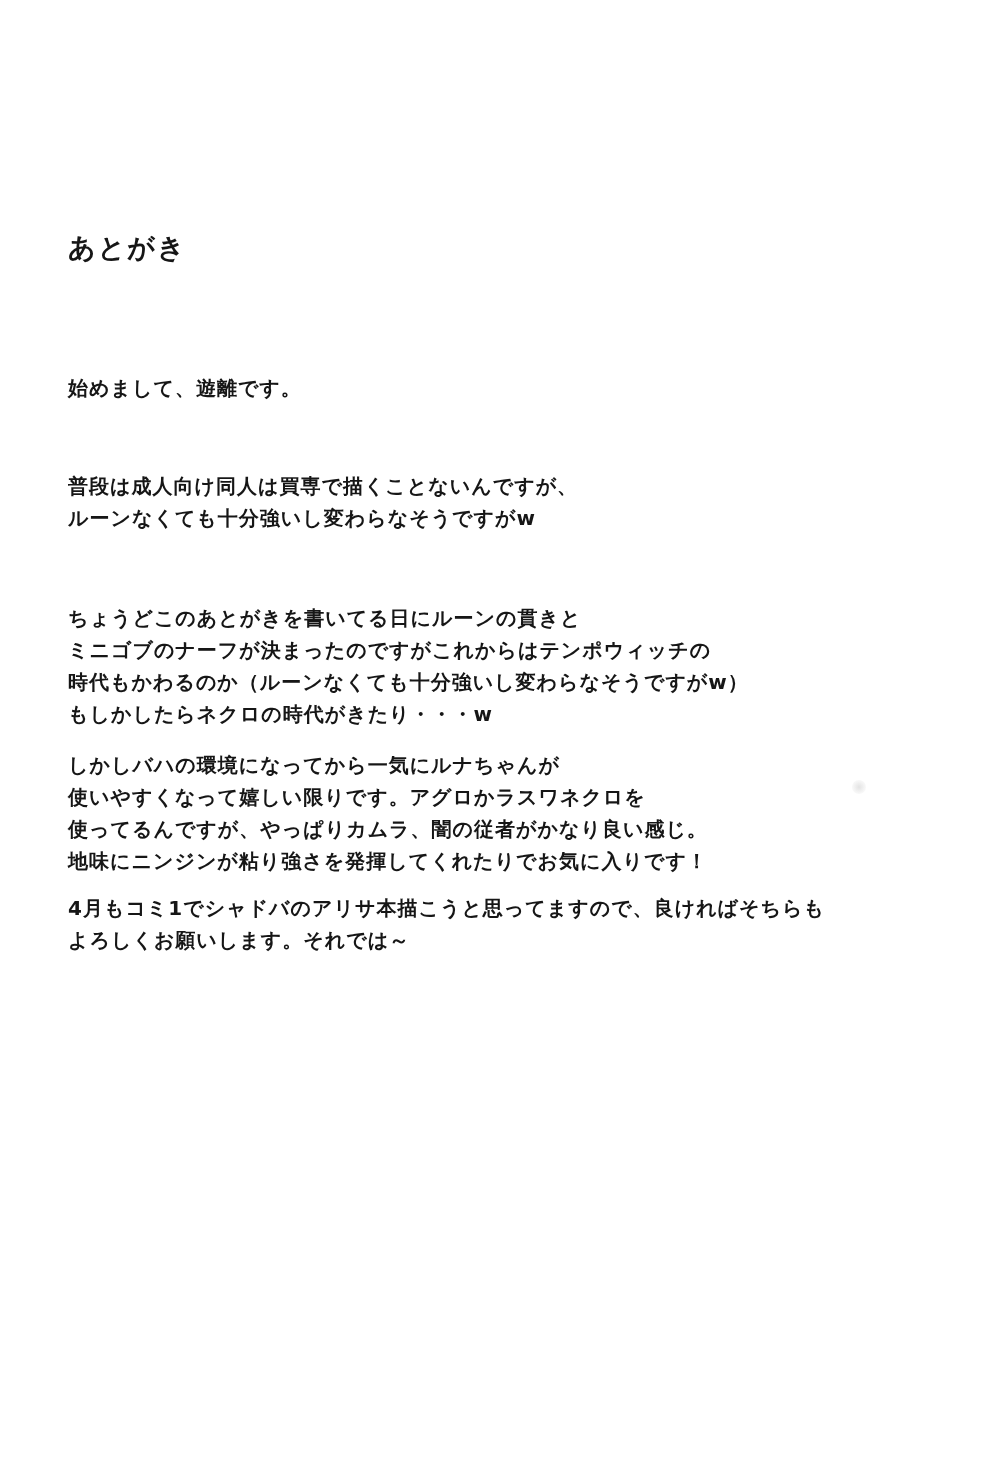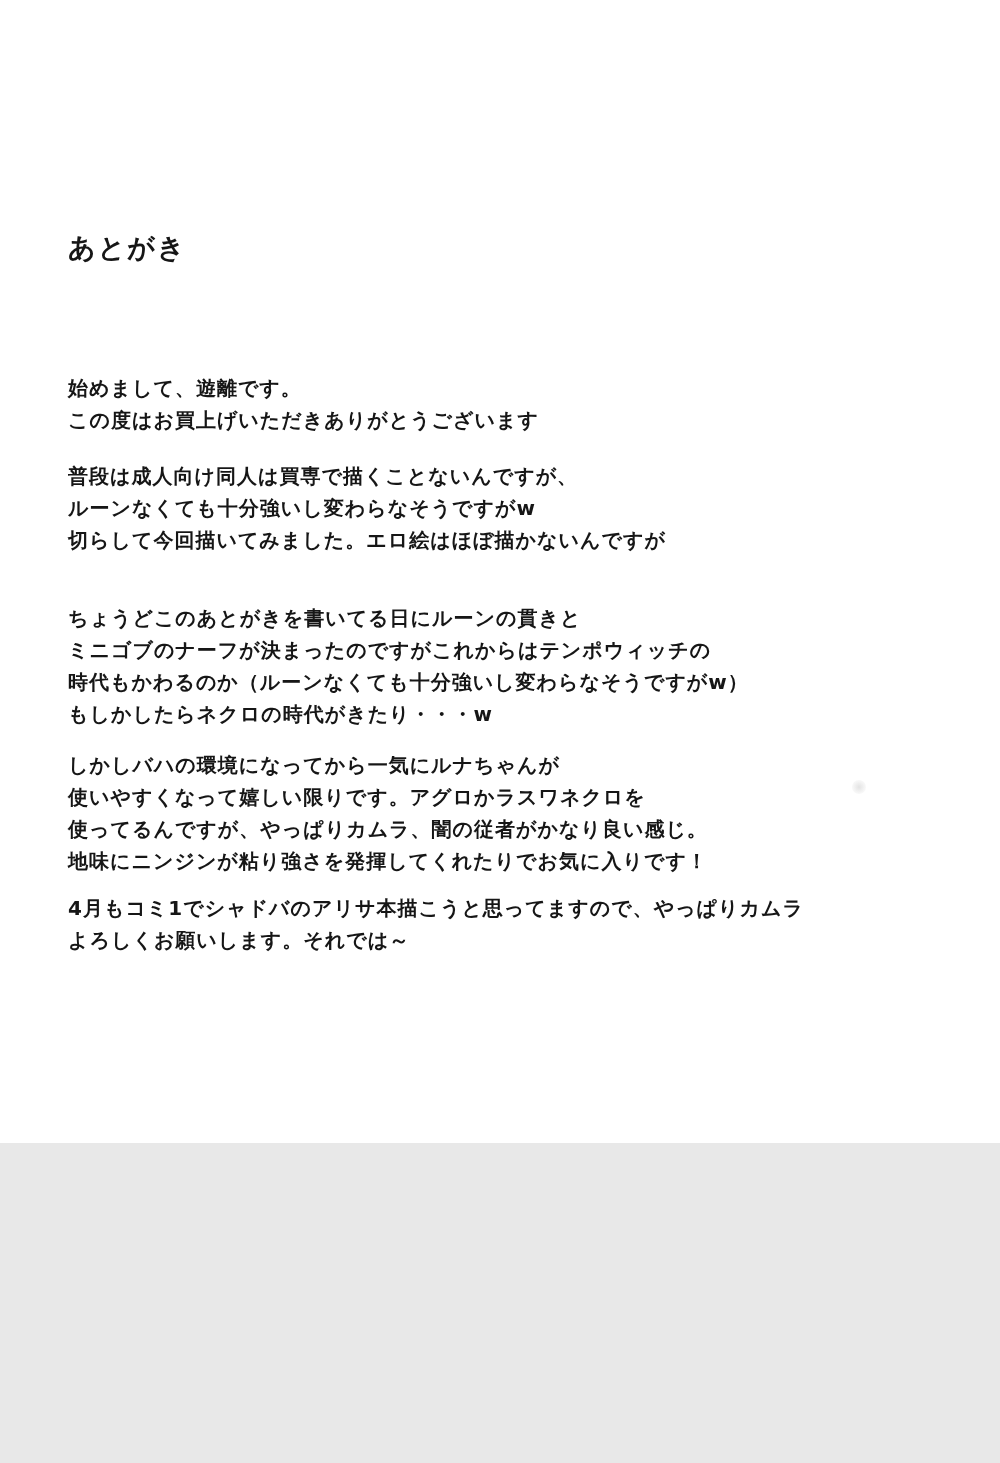--- a/index.html
+++ b/index.html
@@ -3,21 +3,21 @@
 <meta charset="utf-8">
 <style>
   html, body {
     margin: 0;
     padding: 0;
     background: #e8e8e8;
   }
   .page {
     position: relative;
     width: 1000px;
-    height: 1143px;
+    height: 1463px;
     background: #ffffff;
     overflow: hidden;
     font-family: "DejaVu Sans", sans-serif;
     color: #161616;
   }
   .title {
     position: absolute;
     left: 68px;
     top: 232px;
     margin: 0;
@@ -33,21 +33,21 @@
     font-size: 20px;
     font-weight: 700;
     letter-spacing: 1px;
   }
   .para .line {
     line-height: 32px;
     height: 32px;
     white-space: nowrap;
   }
   .p1 { top: 372px; }
-  .p2 { top: 460px; }
+  .p2 { top: 470px; }
   .p3 { top: 602px; }
   .p4 { top: 749px; }
   .p5 { top: 892px; }
   .speck {
     position: absolute;
     left: 852px;
     top: 780px;
     width: 14px;
     height: 14px;
     border-radius: 50%;
@@ -56,43 +56,41 @@
 </style>
 </head>
 <body>
 
 <div class="page">
 
   <h1 class="title">あとがき</h1>
 
   <div class="para p1">
     <div class="line">始めまして、遊離です。</div>
-    <div class="line">この度はお買上げいただきありがとうございます</div>
   </div>
 
   <div class="para p2">
     <div class="line">普段は成人向け同人は買専で描くことないんですが、</div>
     <div class="line">ルーンなくても十分強いし変わらなそうですがw</div>
-    <div class="line">切らして今回描いてみました。エロ絵はほぼ描かないんですが</div>
   </div>
 
   <div class="para p4">
     <div class="line">しかしバハの環境になってから一気にルナちゃんが</div>
     <div class="line">使いやすくなって嬉しい限りです。アグロかラスワネクロを</div>
     <div class="line">使ってるんですが、やっぱりカムラ、闇の従者がかなり良い感じ。</div>
     <div class="line">地味にニンジンが粘り強さを発揮してくれたりでお気に入りです！</div>
   </div>
 
   <div class="para p3">
     <div class="line">ちょうどこのあとがきを書いてる日にルーンの貫きと</div>
     <div class="line">ミニゴブのナーフが決まったのですがこれからはテンポウィッチの</div>
     <div class="line">時代もかわるのか（ルーンなくても十分強いし変わらなそうですがw）</div>
     <div class="line">もしかしたらネクロの時代がきたり・・・w</div>
   </div>
 
   <div class="para p5">
-    <div class="line">4月もコミ1でシャドバのアリサ本描こうと思ってますので、やっぱりカムラ</div>
+    <div class="line">4月もコミ1でシャドバのアリサ本描こうと思ってますので、良ければそちらも</div>
     <div class="line">よろしくお願いします。それでは～</div>
   </div>
 
   <div class="speck"></div>
 
 </div>
 
 </body></html>

